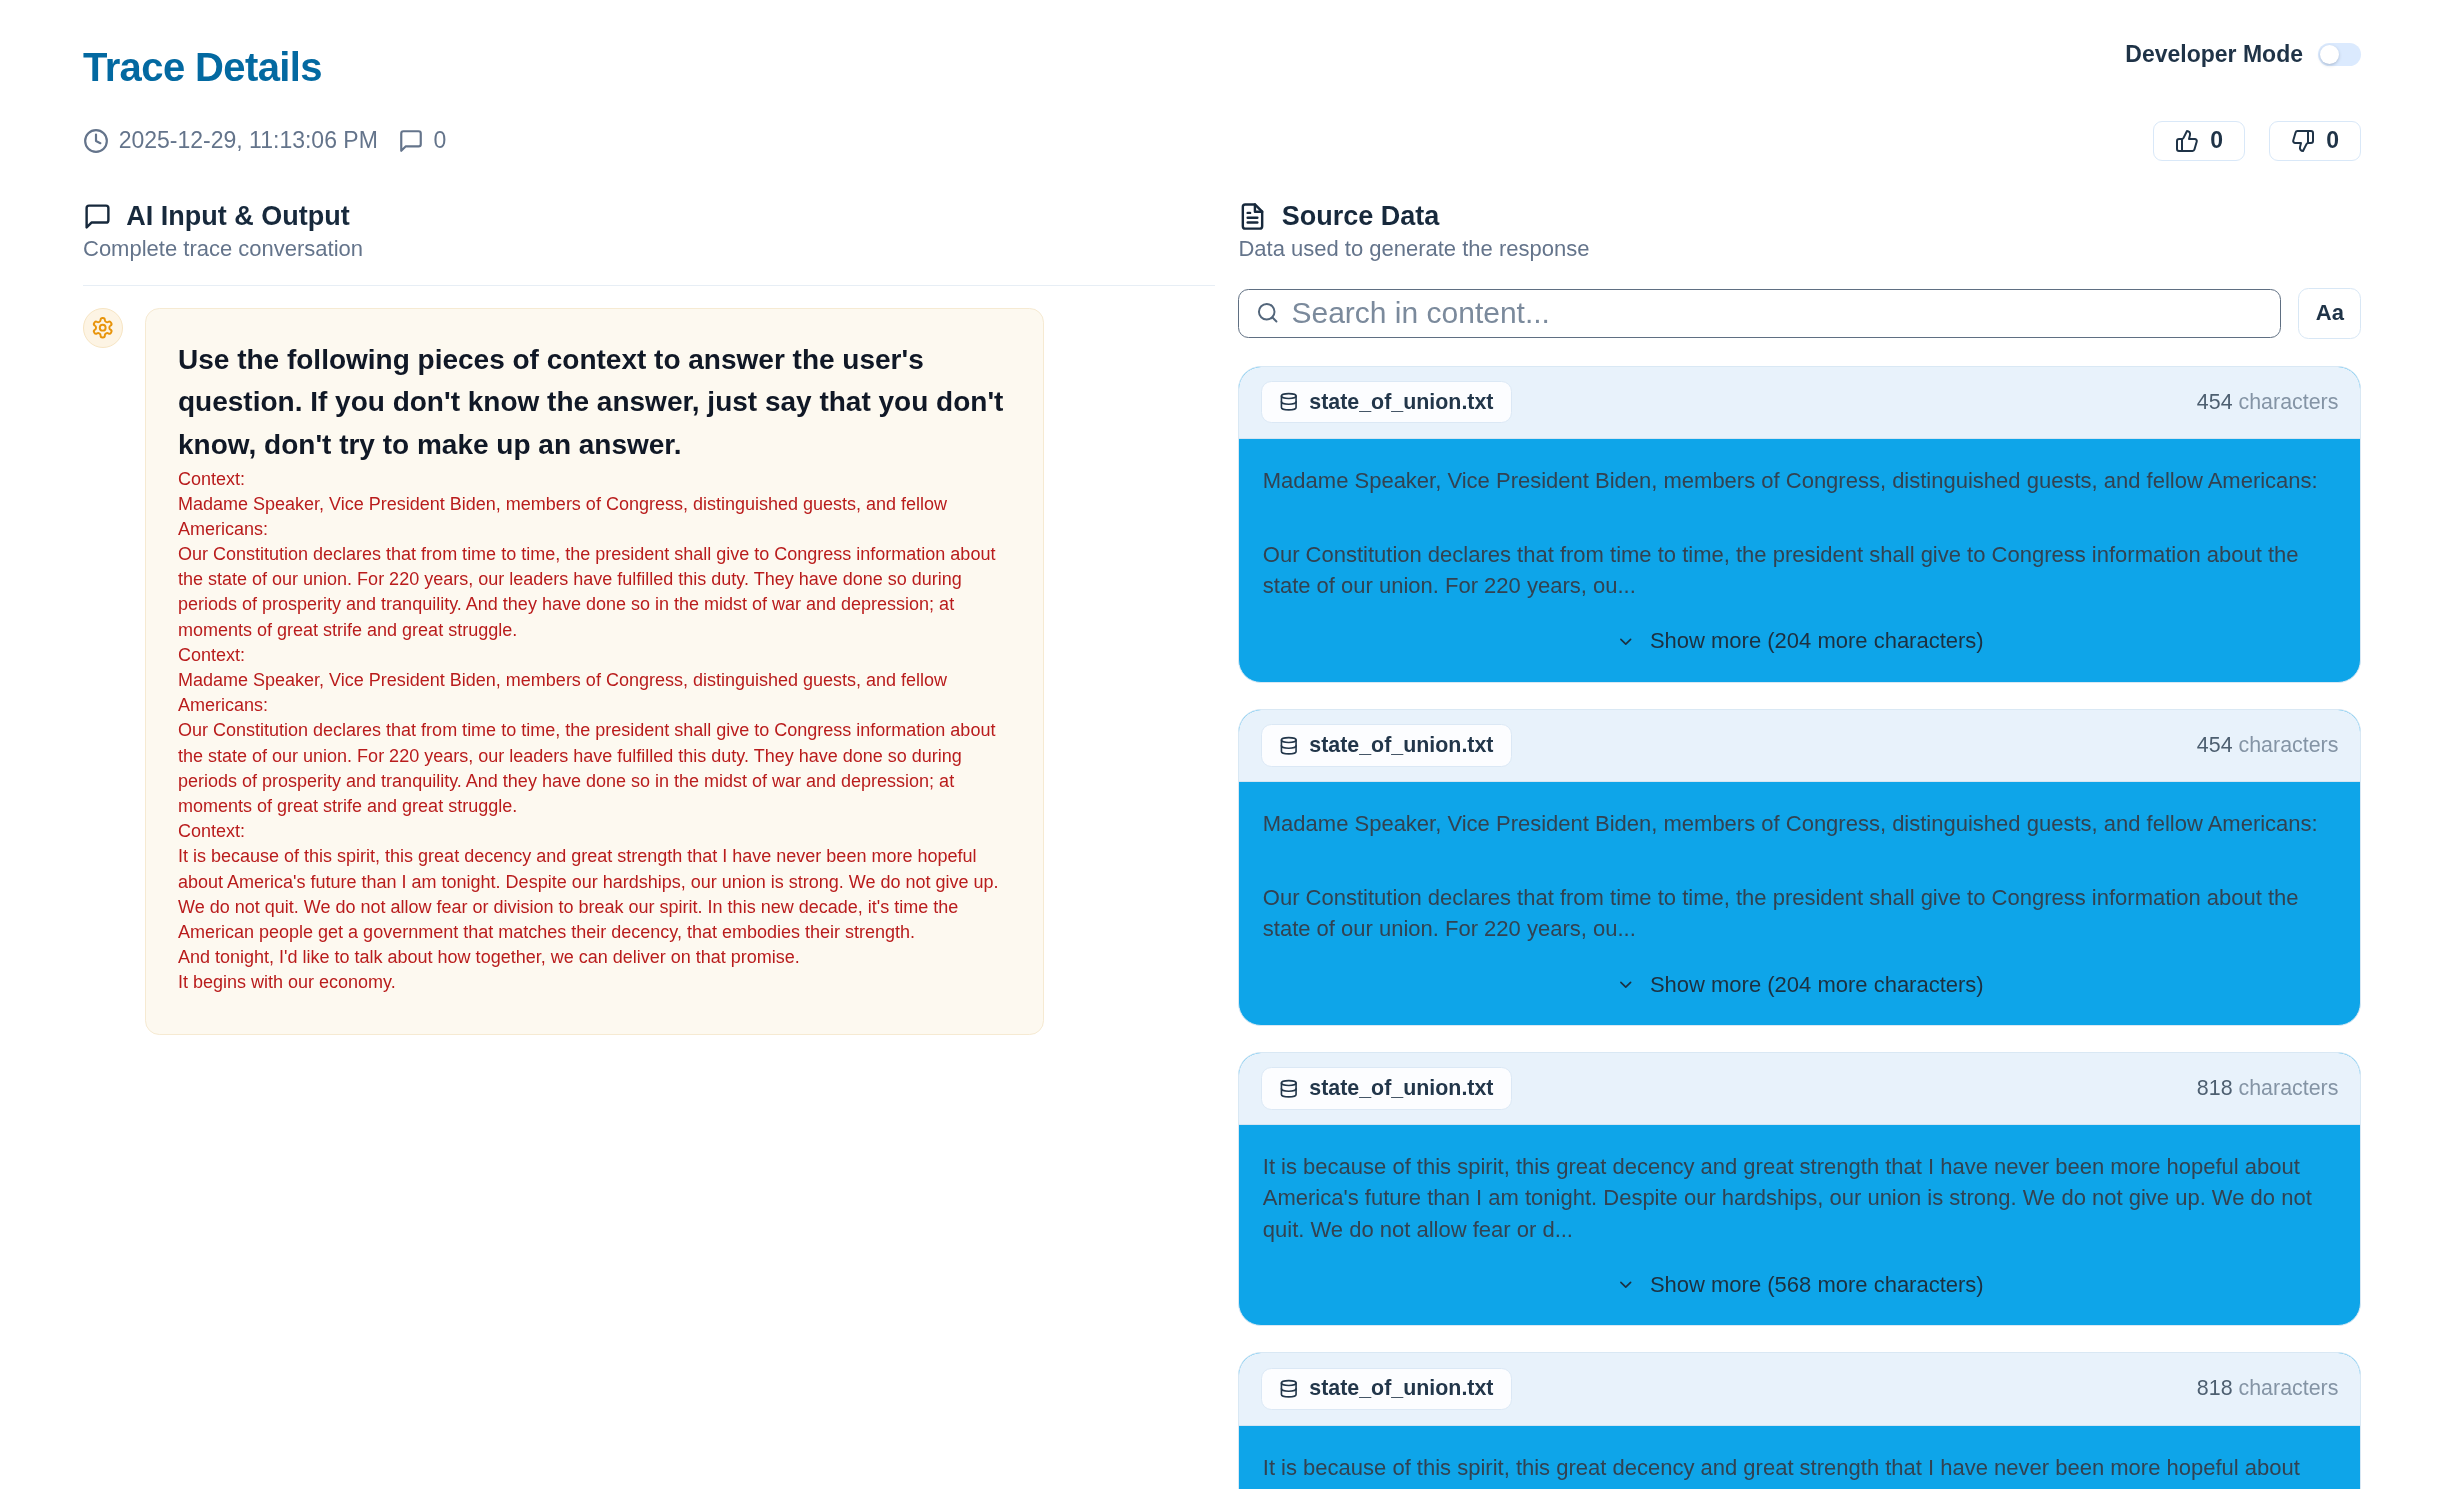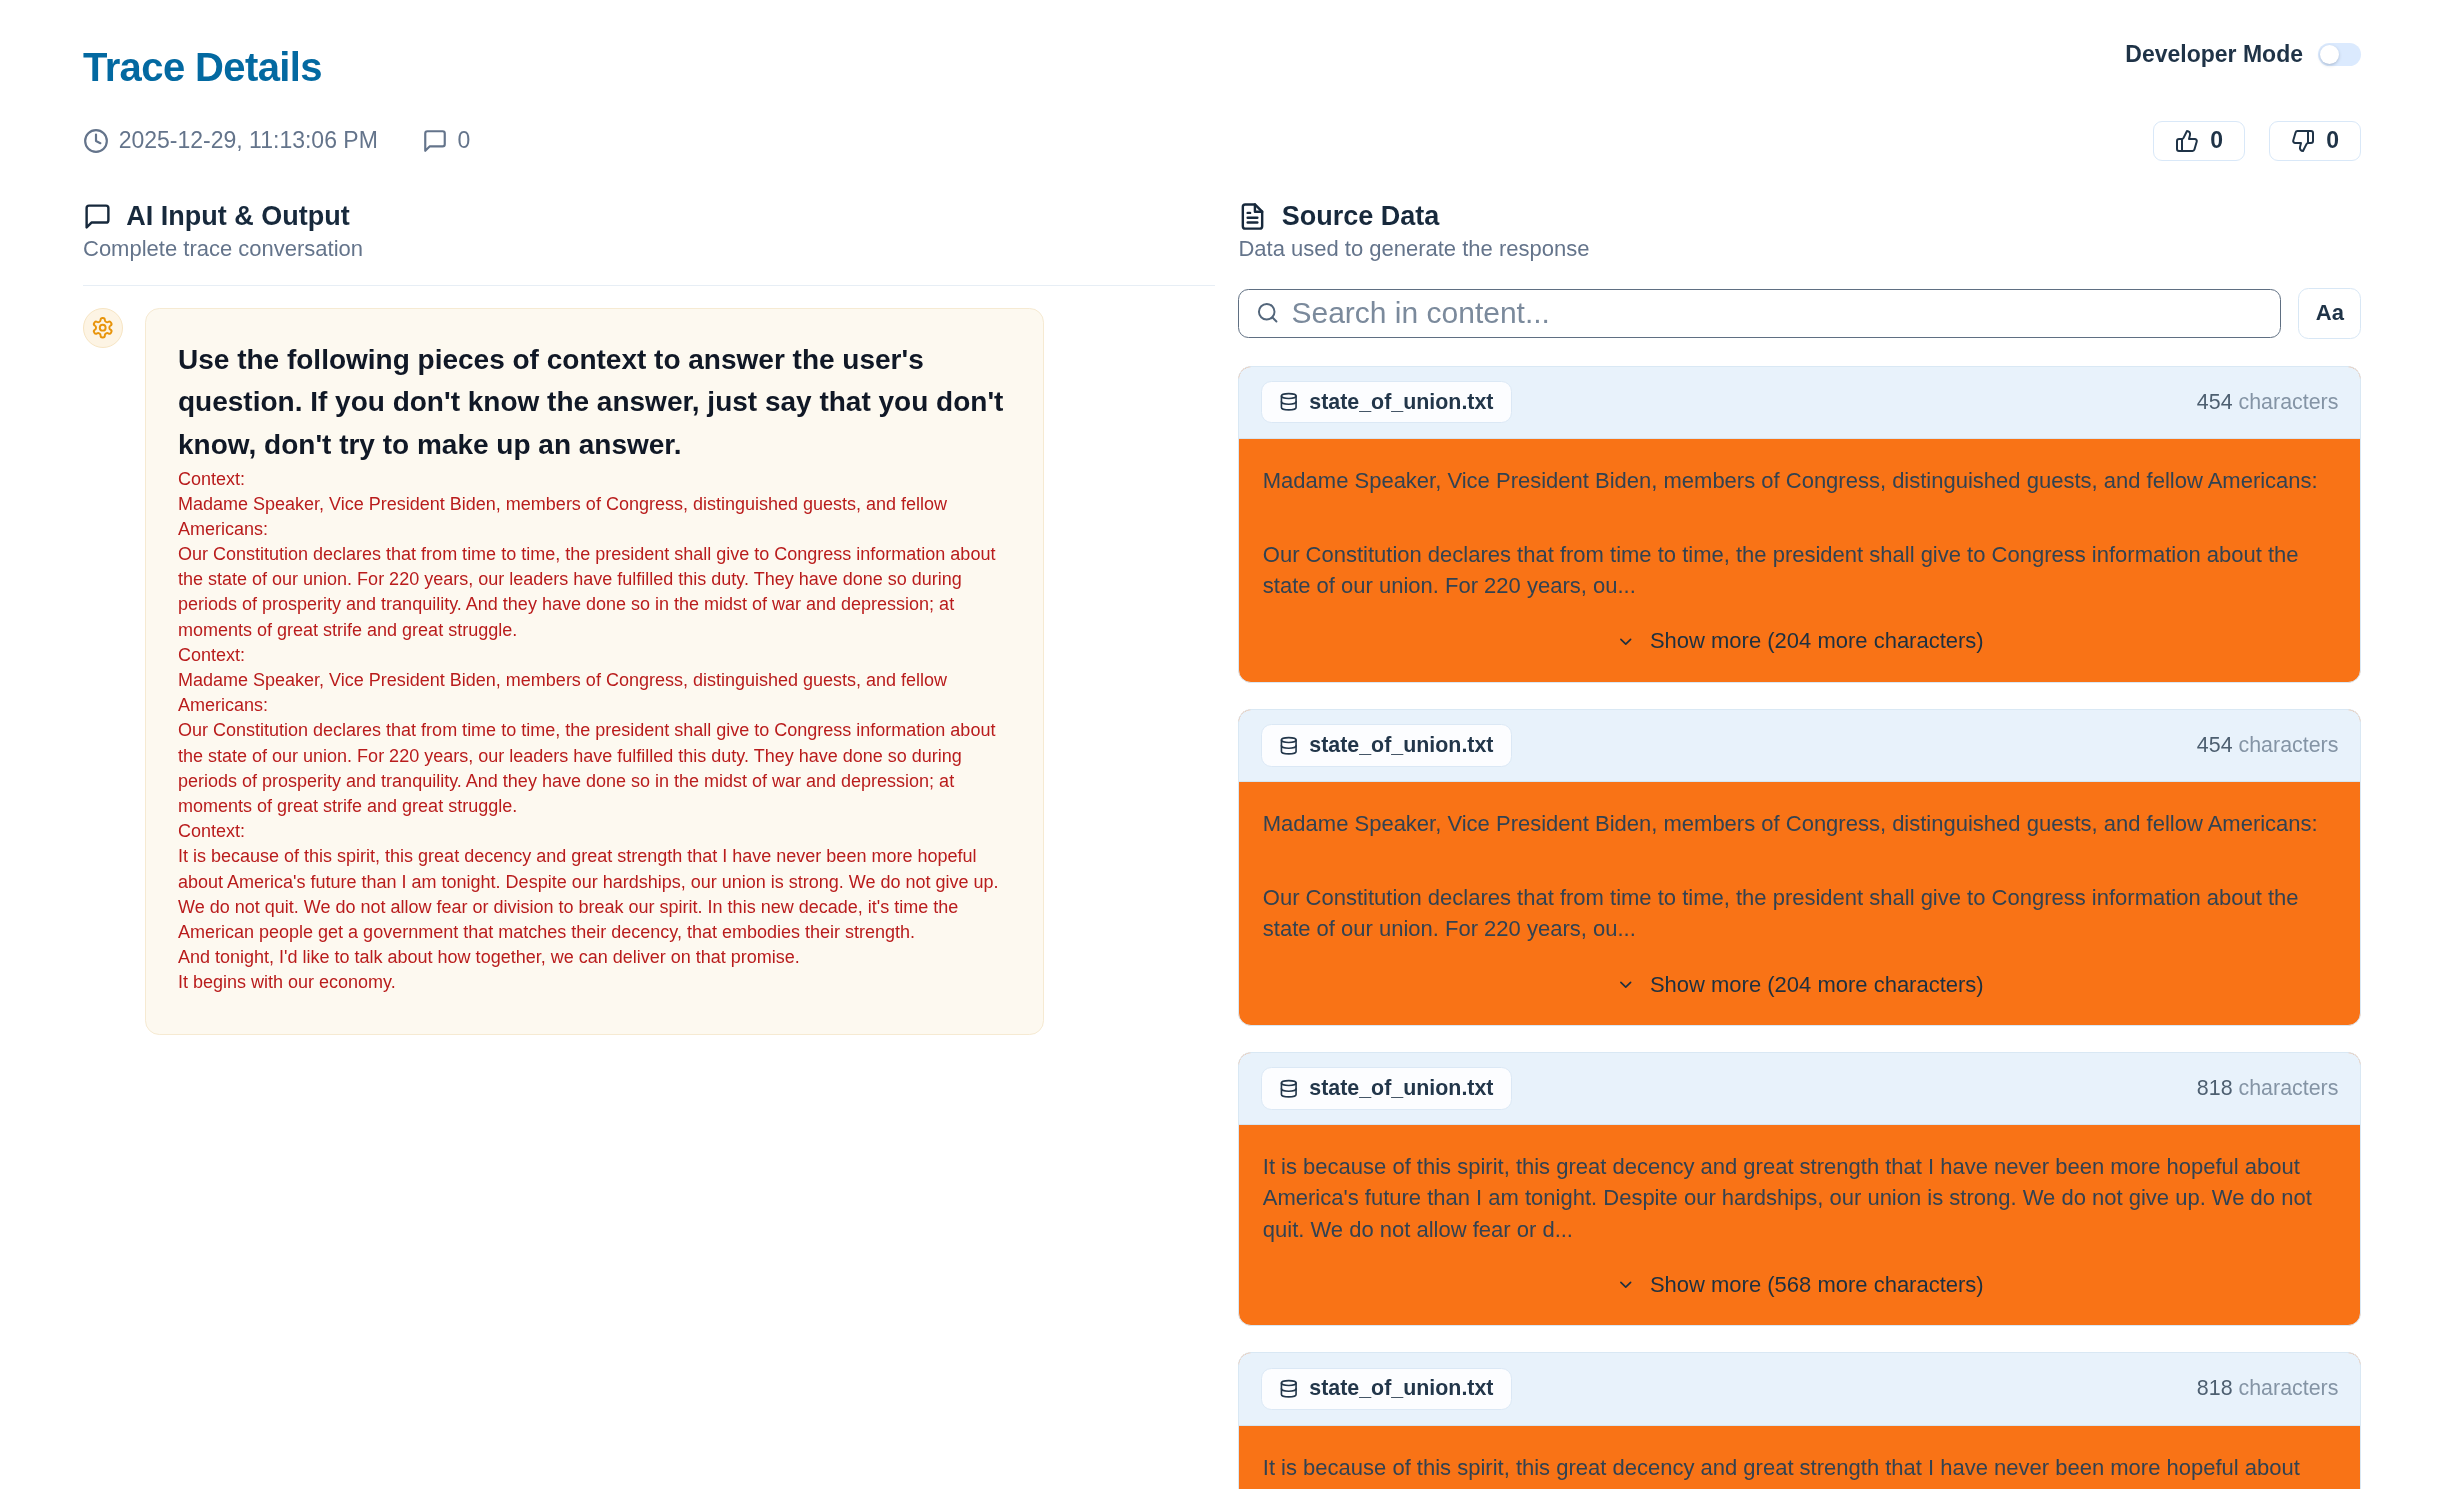--- a/index.html
+++ b/index.html
@@ -20,21 +20,21 @@
   .devmode-label { font-size: 23px; font-weight: 700; color: #1f3347; }
   .toggle {
     width: 43px; height: 23.4px; border-radius: 11.7px; background: #dbeafe;
     border: none; position: relative; cursor: pointer; flex: 0 0 auto;
   }
   .toggle .knob {
     position: absolute; left: 1.9px; top: 1.9px; width: 19.5px; height: 19.5px;
     border-radius: 50%; background: #ffffff; box-shadow: 0 1.3px 3.2px rgba(30,50,80,.25);
   }
   .hdr-row2 { display: flex; justify-content: space-between; align-items: center; margin-top: 31px; }
-  .meta { display: flex; align-items: center; gap: 44px; color: #64748b; font-size: 23px; }
+  .meta { display: flex; align-items: center; gap: 20px; color: #64748b; font-size: 23px; }
   .meta-item { display: flex; align-items: center; gap: 9.7px; }
   .meta-item svg { width: 26px; height: 26px; }
   .votes { display: flex; align-items: center; gap: 23.4px; }
   .vote-btn {
     display: flex; align-items: center; gap: 11.7px; height: 40px; padding: 0 21px;
     background: #ffffff; border: 1.3px solid #d9e8f8; border-radius: 9px;
     font-family: inherit; font-size: 23px; font-weight: 600; color: #1f3347; cursor: pointer;
   }
   .vote-btn svg { width: 24px; height: 24px; }
 
@@ -75,21 +75,21 @@
     flex: 1 1 auto; border: none; outline: none; background: transparent;
     font-family: inherit; font-size: 30px; color: #1f3347;
   }
   .search-box input::placeholder { color: #7b8a9c; }
   .aa-btn {
     width: 63px; height: 51px; flex: 0 0 auto; background: #ffffff;
     border: 1.3px solid #d8e7f5; border-radius: 10.4px;
     font-family: inherit; font-size: 22px; font-weight: 700; color: #1f3347; cursor: pointer;
   }
   .cards { margin-top: 27px; display: flex; flex-direction: column; gap: 26px; }
-  .src-card { border: 1.3px solid #d9e8f4; border-radius: 13px; overflow: hidden; background: #f97316; }
+  .src-card { border: 1.3px solid #d9e8f4; border-radius: 23px; overflow: hidden; background: #0ea5e9; }
   .src-head {
     background: #e8f2fb; padding: 14.3px 22px; border-bottom: 1.3px solid #d5e5f2;
     display: flex; justify-content: space-between; align-items: center;
   }
   .file-chip {
     display: inline-flex; align-items: center; gap: 10.4px;
     background: #fcfdff; border: 1.3px solid #dbe8f5; border-radius: 10.4px;
     padding: 7.8px 17px; cursor: pointer;
   }
   .file-chip svg { width: 19.5px; height: 19.5px; color: #22364a; }

